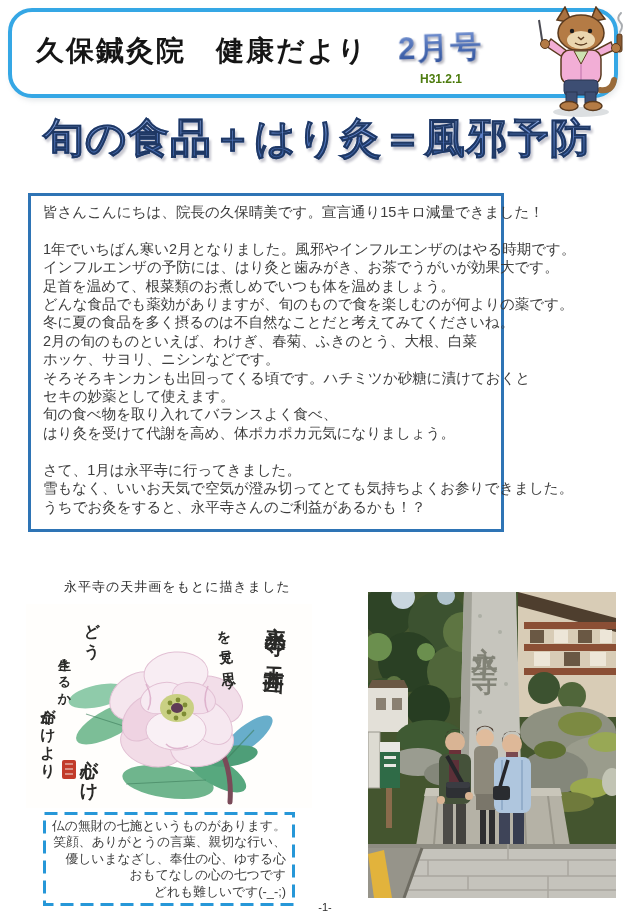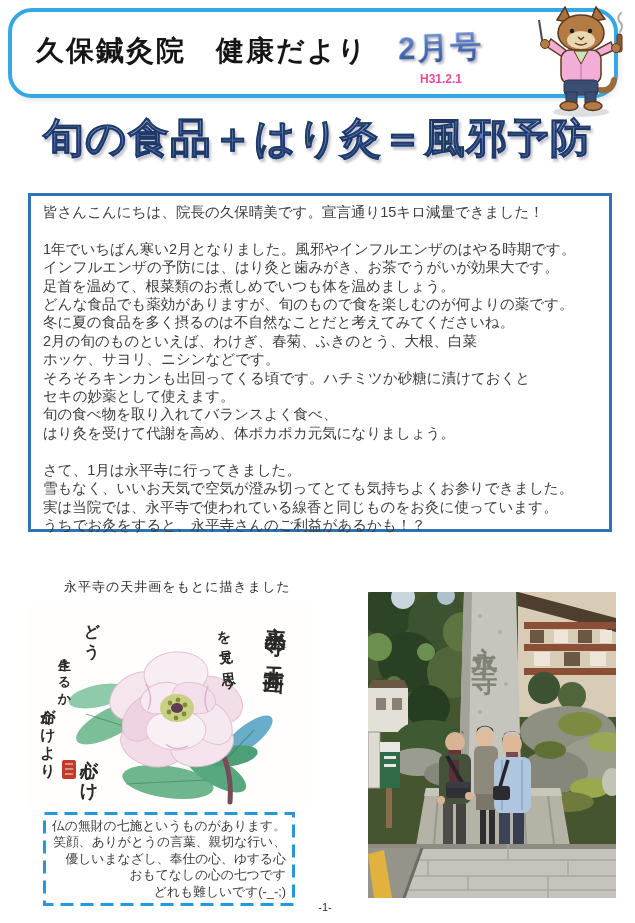--- a/index.html
+++ b/index.html
@@ -19,36 +19,36 @@
     left:36px;top:32px;font-size:28px;font-weight:bold;color:#151515;
     letter-spacing:2px;white-space:nowrap;
   }
   .issue-badge{
     left:398px;top:27px;font-size:31px;font-weight:bold;letter-spacing:2px;
     background:linear-gradient(180deg,#7E9AD8 0%,#4568B0 55%,#2E4E96 100%);
     -webkit-background-clip:text;background-clip:text;color:transparent;
     filter:drop-shadow(2px 2px 1px rgba(40,40,70,.35));
     transform:rotate(-2deg);
   }
-  .issue-date{left:420px;top:72px;font-size:12px;font-weight:600;color:#ec4899;}
+  .issue-date{left:420px;top:72px;font-size:12px;font-weight:600;color:#4d7c0f;}
   .mascot{left:534px;top:6px;z-index:3;}
 
   
   .headline{
     left:0;top:111px;width:635px;text-align:center;
     font-size:41px;font-weight:normal;letter-spacing:1px;white-space:nowrap;
     background:linear-gradient(180deg,#A6BCE8 0%,#5B7FC7 45%,#2E5597 100%);
     -webkit-background-clip:text;background-clip:text;color:transparent;
     -webkit-text-stroke:2px var(--headline-outline,#1F3864);
     filter:drop-shadow(2px 3px 1px rgba(70,70,100,.30));
   }
 
   
   .main-box{
-    left:28px;top:193px;width:584px;height:339px;box-sizing:border-box;
+    left:28px;top:193px;width:476px;height:339px;box-sizing:border-box;
     border:3px solid var(--body-box-border,#2E74B5);background:#fff;
     padding:7px 12px;
     font-size:14.5px;line-height:18.4px;color:var(--text,#3D3D3D);
   }
   .main-box .line{white-space:nowrap;}
 
   
   .art-caption{left:64px;top:578px;font-size:13px;color:#303030;letter-spacing:1px;}
   .painting{left:26px;top:604px;width:286px;height:204px;background:#FFFEFD;}
   .vtext{
@@ -138,21 +138,20 @@
     <div class="line">冬に夏の食品を多く摂るのは不自然なことだと考えてみてくださいね。</div>
     <div class="line">2月の旬のものといえば、わけぎ、春菊、ふきのとう、大根、白菜</div>
     <div class="line">ホッケ、サヨリ、ニシンなどです。</div>
     <div class="line">そろそろキンカンも出回ってくる頃です。ハチミツか砂糖に漬けておくと</div>
     <div class="line">セキの妙薬として使えます。</div>
     <div class="line">旬の食べ物を取り入れてバランスよく食べ、</div>
     <div class="line">はり灸を受けて代謝を高め、体ポカポカ元気になりましょう。</div>
     <div class="line">&nbsp;</div>
     <div class="line">さて、1月は永平寺に行ってきました。</div>
     <div class="line">雪もなく、いいお天気で空気が澄み切ってとても気持ちよくお参りできました。</div>
-    <div class="line">実は当院では、永平寺で使われている線香と同じものをお灸に使っています。</div>
     <div class="line">うちでお灸をすると、永平寺さんのご利益があるかも！？</div>
   </div>
 
 <div class="abs art-caption">永平寺の天井画をもとに描きました</div>
 
 <div class="abs painting">
   <svg width="286" height="204" viewBox="0 0 286 204" xmlns="http://www.w3.org/2000/svg">
     <rect width="286" height="204" fill="#FFFEFC"></rect>
 
     <ellipse cx="86" cy="118" rx="40" ry="14" fill="#7CBE97" transform="rotate(-28 86 118)"></ellipse>

